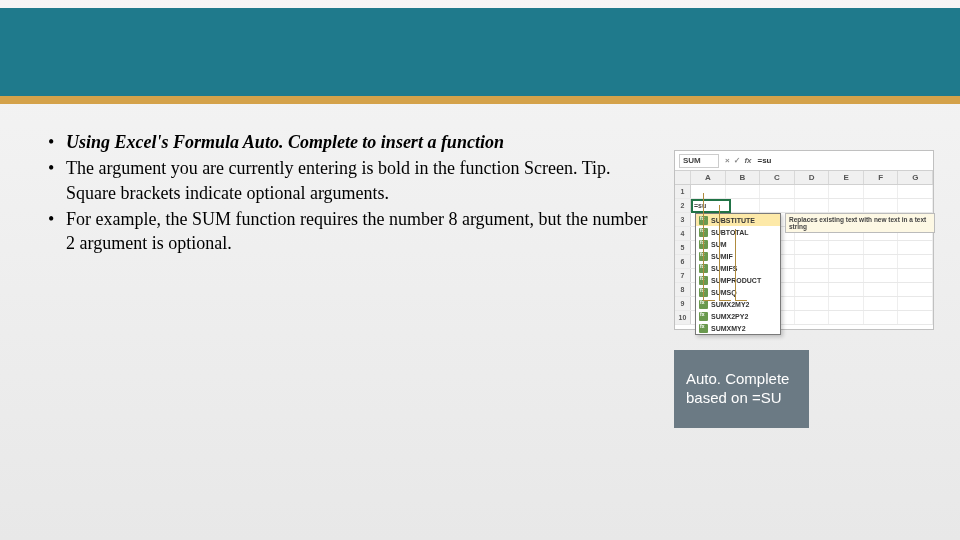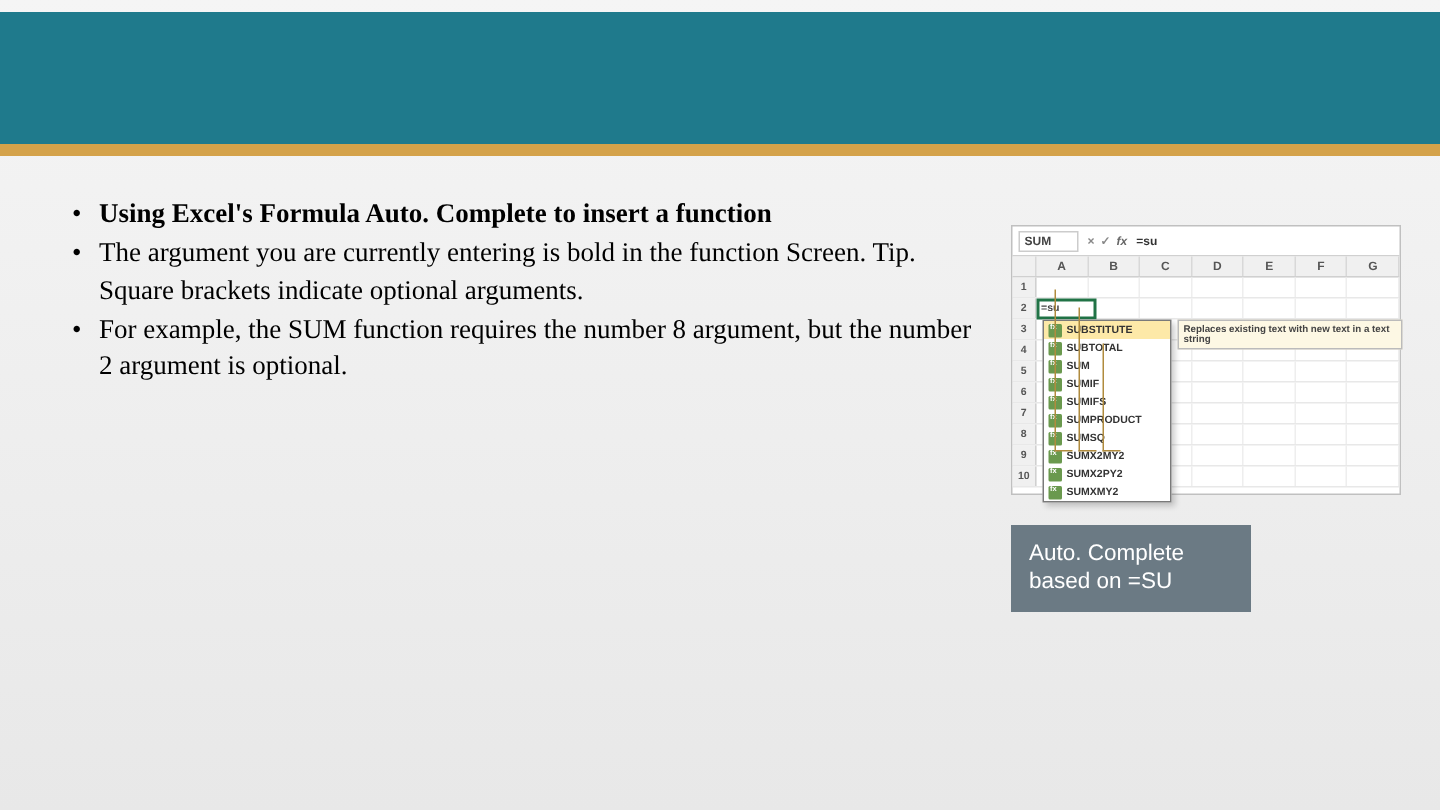--- a/index.html
+++ b/index.html
@@ -5,21 +5,21 @@
   * { box-sizing: border-box; margin: 0; padding: 0; }
   html, body { width: 960px; height: 540px; font-family: Arial, Helvetica, sans-serif; background: #fff; overflow: hidden; }
   .slide { width: 960px; height: 540px; position: relative; background: linear-gradient(to bottom, #f5f5f5 0%, #e8e8e8 100%); }
   .header-band { position: absolute; top: 8px; left: 0; right: 0; height: 88px; background: #1f7a8c; }
   .title { position: absolute; top: 18px; left: 56px; font-size: 42px; font-weight: 400; color: #ffffff; letter-spacing: 0.5px; }
   .accent-bar { position: absolute; top: 96px; left: 0; right: 0; height: 8px; background: #d4a24a; }
   .content { position: absolute; top: 130px; left: 48px; width: 605px; }
   .bullet-list { list-style: none; }
   .bullet-list li { position: relative; padding-left: 18px; font-size: 18px; line-height: 1.35; color: #000; margin-bottom: 2px; font-family: Georgia, 'Times New Roman', serif; }
   .bullet-list li::before { content: '•'; position: absolute; left: 0; top: 0; font-size: 18px; color: #000; }
-  .bold { font-weight: bold; }
+  .bold { font-weight: bold; font-style: italic; }
   .bold-italic { font-weight: bold; font-style: italic; }
   .figure { position: absolute; top: 150px; right: 18px; width: 268px; }
   .excel-mock { width: 260px; height: 180px; background: #fff; border: 1px solid #c0c0c0; position: relative; font-size: 8px; color: #444; font-weight: bold; }
   .fx-row { height: 20px; border-bottom: 1px solid #d0d0d0; display: flex; align-items: center; padding: 0 4px; gap: 6px; }
   .namebox { width: 40px; height: 14px; border: 1px solid #ccc; display: flex; align-items: center; padding-left: 3px; font-size: 8px; }
   .fx-icons { display: flex; gap: 4px; color: #888; }
   .fx-label { font-style: italic; color: #666; }
   .fx-input { flex: 1; font-size: 8px; color: #333; }
   .col-headers { display: flex; height: 14px; background: #f0f0f0; border-bottom: 1px solid #d0d0d0; }
   .col-h { flex: 1; border-right: 1px solid #d8d8d8; text-align: center; font-size: 8px; color: #555; line-height: 14px; }
@@ -30,21 +30,21 @@
   .cell { flex: 1; border-right: 1px solid #eee; }
   .active-cell { border: 2px solid #217346; font-size: 7px; padding-left: 1px; line-height: 10px; position: absolute; left: 16px; top: 14px; width: 40px; height: 14px; background: #fff; }
   .dropdown { position: absolute; left: 20px; top: 28px; width: 86px; background: #fff; border: 1px solid #7a7a7a; box-shadow: 2px 2px 4px rgba(0,0,0,0.2); }
   .dd-item { display: flex; align-items: center; height: 12px; padding: 0 3px; font-size: 7px; color: #333; }
   .dd-item.hl { background: #fde9a8; }
   .fx-icon { width: 9px; height: 9px; background: #6a994e; margin-right: 3px; border-radius: 1px; position: relative; }
   .fx-icon::after { content: 'fx'; color: #fff; font-size: 5px; position: absolute; left: 1px; top: -1px; }
   .tooltip { position: absolute; left: 110px; top: 28px; width: 150px; background: #fdf8e4; border: 1px solid #bbb; font-size: 6.5px; padding: 2px 3px; color: #444; }
   .callout-lines { position: absolute; left: 28px; top: 150px; }
   .callout-lines .ln { position: absolute; border-left: 1px solid #b08b3e; border-bottom: 1px solid #b08b3e; }
-  .caption-box { margin-top: 20px; width: 160px; background: #6b7a84; color: #fff; padding: 10px 12px; font-size: 15px; line-height: 1.25; }
+  .caption-box { margin-top: 20px; width: 135px; background: #6b7a84; color: #fff; padding: 20px 12px; font-size: 15px; line-height: 1.25; }
 </style>
 </head>
 <body>
 
 <div class="slide">
   <div class="header-band"></div>
   <div class="accent-bar"></div>
 
   <div class="content">
     <ul class="bullet-list">

